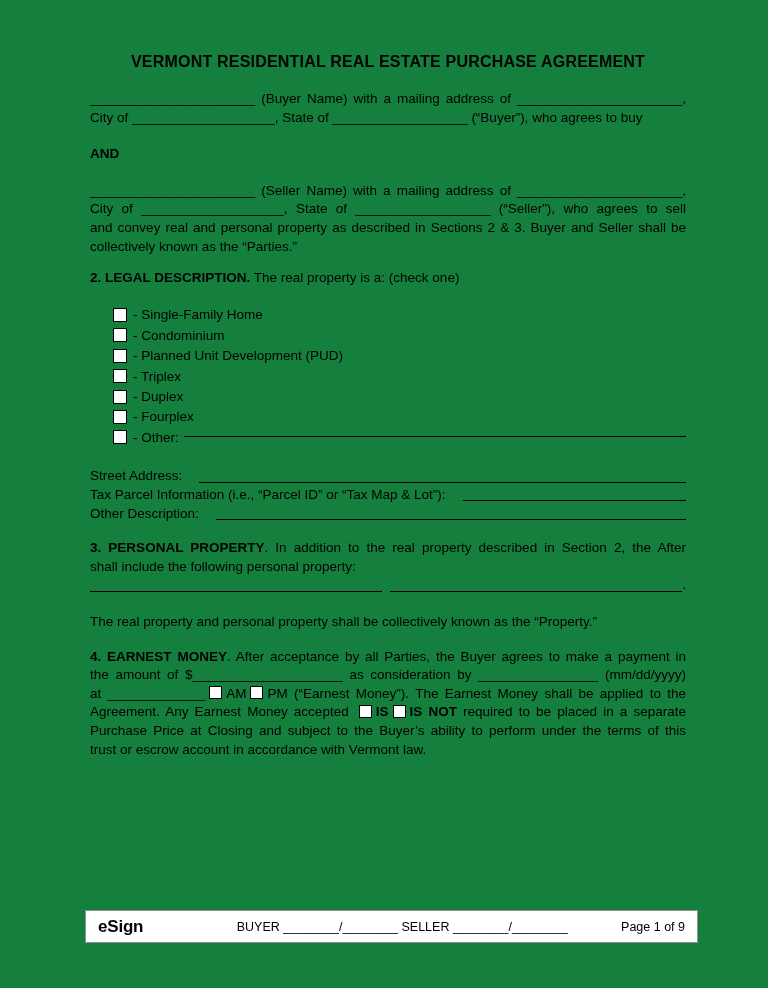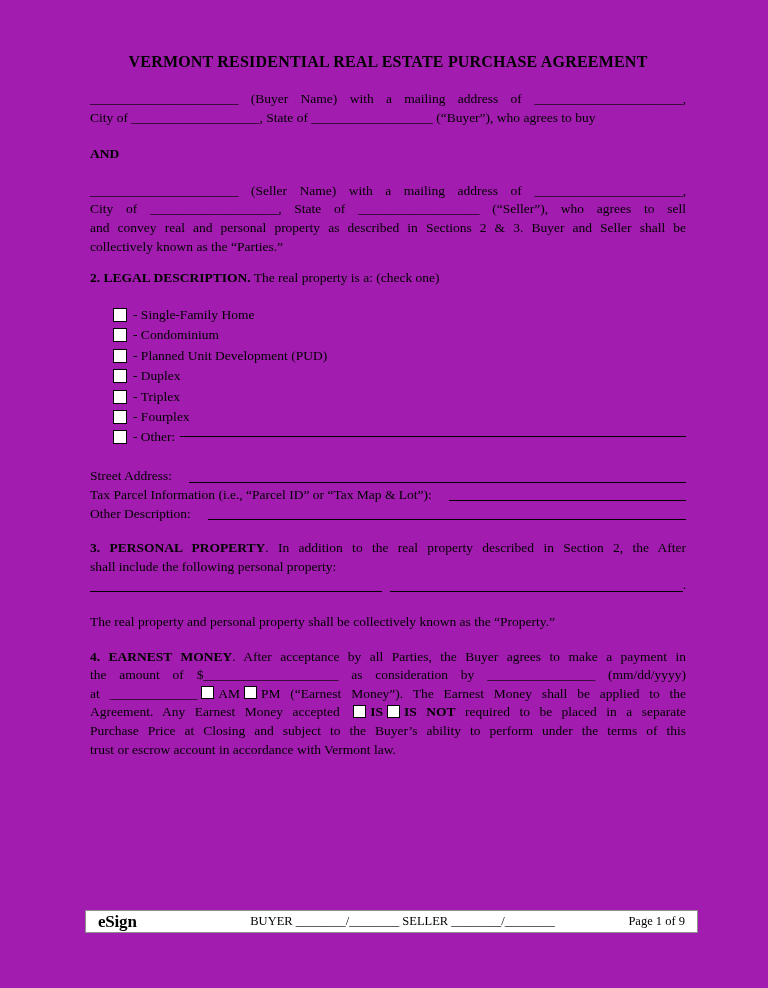--- a/index.html
+++ b/index.html
@@ -1,18 +1,18 @@
 <!DOCTYPE html>
 <html><head>
 <meta charset="utf-8">
 <style>
   html,body{margin:0;padding:0;background:#fff;}
   .page{
-    position:relative;width:768px;height:988px;background:#a21caf;
-    font-family:Liberation Serif, serif;color:#000;
+    position:relative;width:768px;height:988px;background:#15803d;
+    font-family:Liberation Sans, sans-serif;color:#000;
     font-size:13.5px;overflow:hidden;
   }
   .content{position:absolute;left:90px;top:0;width:596px;}
   .title{
     margin:52px 0 0 0;font-size:16px;font-weight:bold;text-align:center;
     line-height:20px;letter-spacing:.2px;
   }
   .par{margin:0;}
   .ln{line-height:18.6px;min-height:18.6px;}
   .jl{text-align:justify;text-align-last:justify;}
@@ -39,21 +39,21 @@
   .fillrow{display:flex;align-items:flex-end;}
   .fill{flex:1 1 auto;border-bottom:1.4px solid #000;margin:0 0 3.5px 5px;height:1px;}
   .fill.first{margin-left:0;}
   .fill + .fill{margin-left:8px;}
   .fillrow .tail{flex:0 0 auto;line-height:18.6px;}
   .addr .ln{display:flex;align-items:flex-end;gap:12px;}
   .addr .lbl{flex:0 0 auto;line-height:18.6px;white-space:pre;}
   .optfill{flex:1 1 auto;border-bottom:1.4px solid #000;margin:0 0 3.5px 5px;height:1px;}
   
   .footer{
-    position:absolute;left:85px;top:910px;width:613px;height:23px;
+    position:absolute;left:85px;top:910px;width:613px;height:33px;
     border:1px solid #8f8f8f;box-sizing:border-box;background:#fff;
     display:flex;align-items:center;justify-content:space-between;
     padding:0 12px;font-size:12.5px;
   }
   .brand{font-size:17px;font-weight:bold;letter-spacing:-.2px;}
   .sigline{white-space:pre;padding-left:40px;}
   .pageno{font-size:12.5px;}
 </style>
 </head>
 <body>
@@ -88,25 +88,25 @@
       <div class="opt">
           <span class="cb2"></span>
           <span>- Condominium</span>
         </div>
       <div class="opt">
           <span class="cb2"></span>
           <span>- Planned Unit Development (PUD)</span>
         </div>
       <div class="opt">
           <span class="cb2"></span>
-          <span>- Duplex</span>
+          <span>- Triplex</span>
         </div>
       <div class="opt">
           <span class="cb2"></span>
-          <span>- Triplex</span>
+          <span>- Duplex</span>
         </div>
       <div class="opt">
           <span class="cb2"></span>
           <span>- Fourplex</span>
         </div>
       <div class="opt">
           <span class="cb2"></span>
           <span>- Other:</span>
           <span class="optfill"></span>
         </div>

